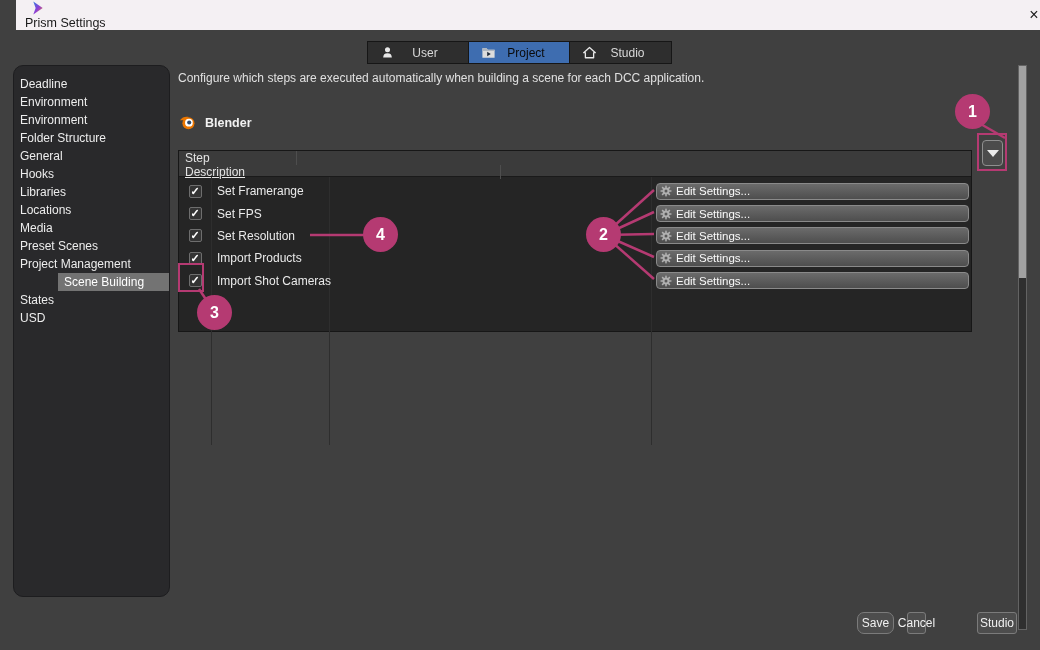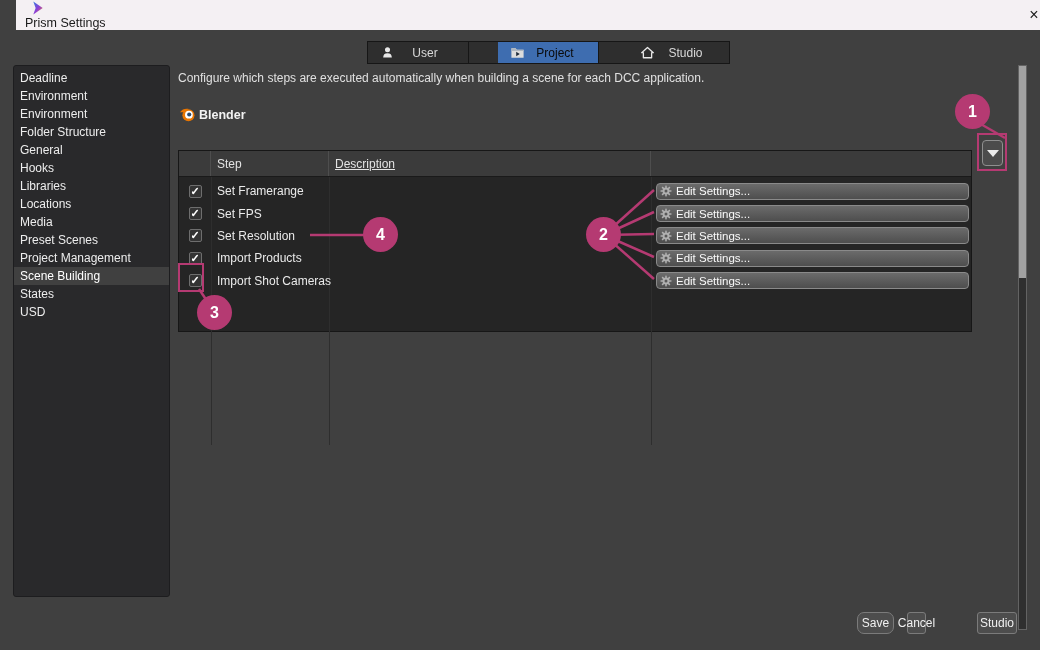--- a/index.html
+++ b/index.html
@@ -7,44 +7,44 @@
   body { font-family:"Liberation Sans", sans-serif; }
   .screen { position:relative; width:1040px; height:650px; background:#404040; overflow:hidden; }
 
   
   .titlebar { position:absolute; left:16px; top:0; width:1040px; height:30px; background:#f4f0f3; display:flex; align-items:flex-start;flex-direction:column; }
   .titlebar .logo { margin-left:14px; width:16px; height:17px; }
   .titlebar .title { margin-left:9px; font-size:12.5px; color:#1a1a1a; }
   .close-btn { position:absolute; right:6px; top:0; width:32px; height:30px; display:flex; align-items:center; justify-content:center; font-size:16px; color:#1a1a1a; cursor:default; }
 
   
-  .tabbar { position:absolute; left:367px; top:41px; height:23px; display:flex; border:1px solid #161616; background:#2e2e2e;gap:29px; }
+  .tabbar { position:absolute; left:367px; top:41px; height:23px; display:flex; border:1px solid #161616; background:#2e2e2e; }
   .tab { position:relative; width:101px; height:21px; display:flex; align-items:center; border-right:1px solid #161616; background:#2e2e2e; }
   .tab:last-child { border-right:none; }
   .tab .tab-icon { position:absolute; left:12px; top:3px; }
   .tab .tab-label { width:100%; text-align:center; padding-left:14px; font-size:12px; color:#d9d9d9; }
   .tab.selected { background:#3e6db0; }
   .tab.selected .tab-label { color:#0a0a0a; }
 
   
-  .sidebar { position:absolute; left:13px; top:65px; width:157px; height:532px; background:#29292b; border:1px solid #1d1d1f; border-radius:3px; padding-top:3px; }
+  .sidebar { position:absolute; left:13px; top:65px; width:157px; height:532px; background:#29292b; border:1px solid #1d1d1f; border-radius:10px; padding-top:9px; }
   .side-item { height:18px; line-height:18px; padding-left:6px; font-size:12px; color:#ededed; white-space:nowrap; }
-  .side-item.selected { background:#404040; color:#ffffff; }
+  .side-item.selected { background:#737373; color:#ffffff;margin-left:44px; }
 
   
   .description { position:absolute; left:178px; top:71px; font-size:12px; color:#e0e0e0; }
-  .dcc-header { position:absolute; left:179px; top:106px; display:flex; align-items:center; gap:3px; }
+  .dcc-header { position:absolute; left:179px; top:114px; display:flex; align-items:center; gap:9px; }
   .dcc-header .dcc-name { font-size:12.5px; font-weight:bold; color:#f2f2f2; }
 
   .dropdown-btn { position:absolute; left:982px; top:140px; width:21px; height:26px; background:#4c4c4c; border:1px solid #8f8f8f; border-radius:4px; display:flex; align-items:center; justify-content:center; }
   .dd-triangle { width:0; height:0; border-left:6px solid transparent; border-right:6px solid transparent; border-top:7px solid #ececec; }
 
   
   .steps-table { position:absolute; left:178px; top:150px; width:794px; height:182px; background:#252525; border:1px solid #171717; }
-  .t-header { display:flex; height:26px; background:#3b3b3b; border-bottom:1px solid #1a1a1a; }
+  .t-header { display:flex; height:26px; background:#3b3b3b; border-bottom:1px solid #1a1a1a;flex-direction:column; }
   .t-header .hc { display:flex; align-items:center; font-size:12px; color:#e3e3e3; border-right:1px solid #4e4e4e; }
   .hc.c0 { width:32px; }
   .hc.c1 { width:118px; padding-left:6px; }
   .hc.c2 { width:322px; padding-left:6px;text-decoration:underline; }
   .hc.c3 { flex:1; border-right:none; }
   .t-body { position:relative; padding-top:3px; }
   .vline { position:absolute; top:0; bottom:-153px; width:1px; background:#2e2e2e; }
   .vl0 { left:32px; } .vl1 { left:150px; } .vl2 { left:472px; }
   .t-row { display:flex; align-items:center; height:22.4px; position:relative; }
   .cell-check { width:32px; display:flex; justify-content:center; }

